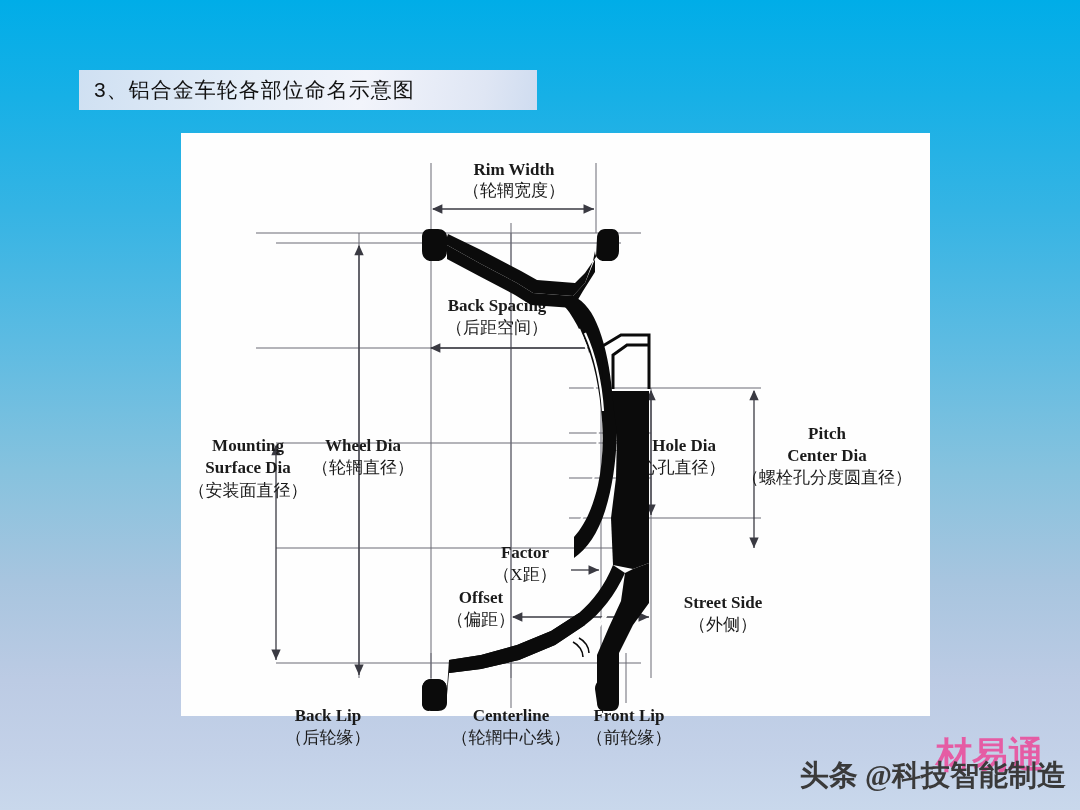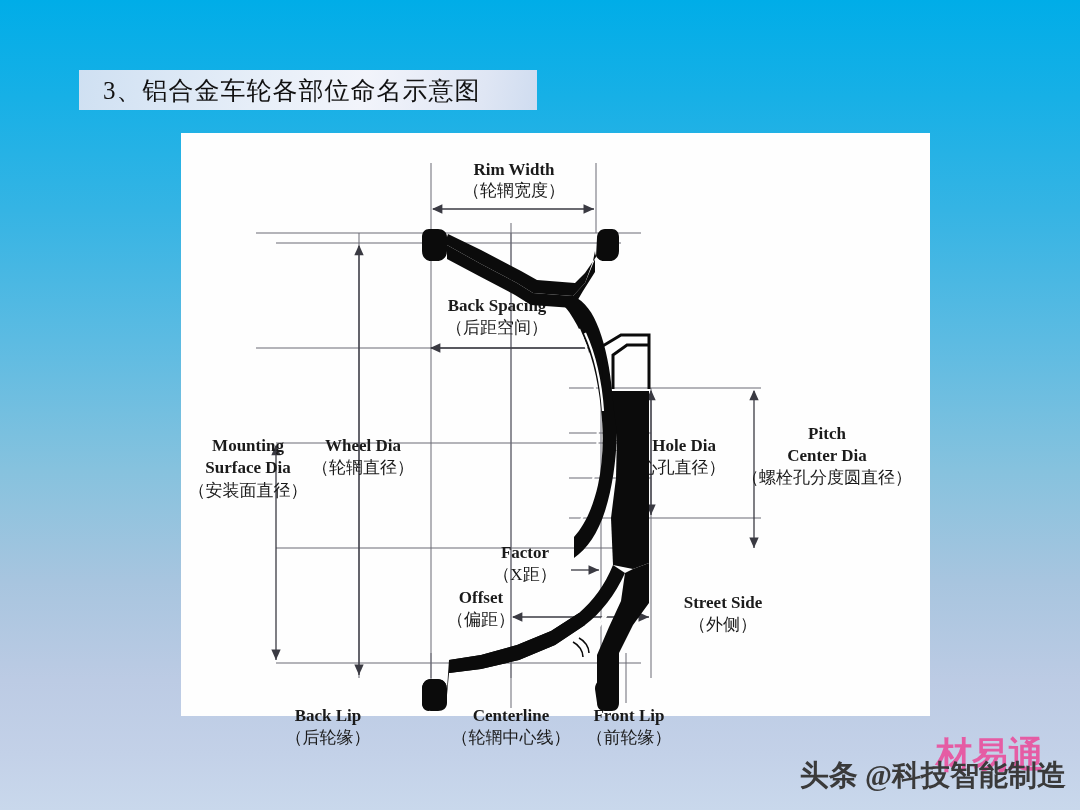--- a/index.html
+++ b/index.html
@@ -19,23 +19,23 @@
     position:relative;
   }
 
   
   #title-banner{
     position:absolute;left:79px;top:70px;width:458px;height:40px;
     background:linear-gradient(100deg,#cfe0f2 0%,#e6eef8 38%,#f2f4fb 62%,#dfe6f4 88%,#cfdcf0 100%);
     display:flex;align-items:center;
   }
   #title-text{
-    font-family:Liberation Serif, serif;
-    font-size:25px;color:#111;letter-spacing:1px;
-    padding-left:24px;white-space:nowrap;
+    font-family:Liberation Sans, sans-serif;
+    font-size:21px;color:#111;letter-spacing:1px;
+    padding-left:15px;white-space:nowrap;
   }
 
   
   #diagram-panel{
     position:absolute;left:181px;top:133px;width:749px;height:583px;
     background:#fefefe;
   }
   #diagram-svg{display:block;width:749px;height:677px;}
 
   

